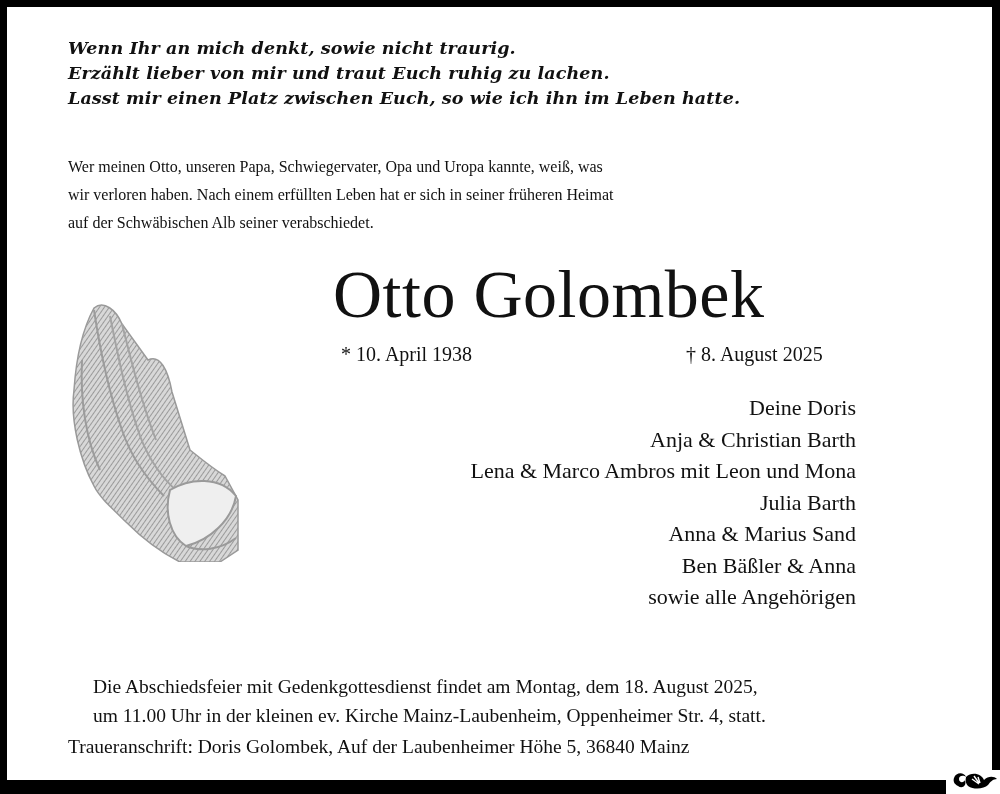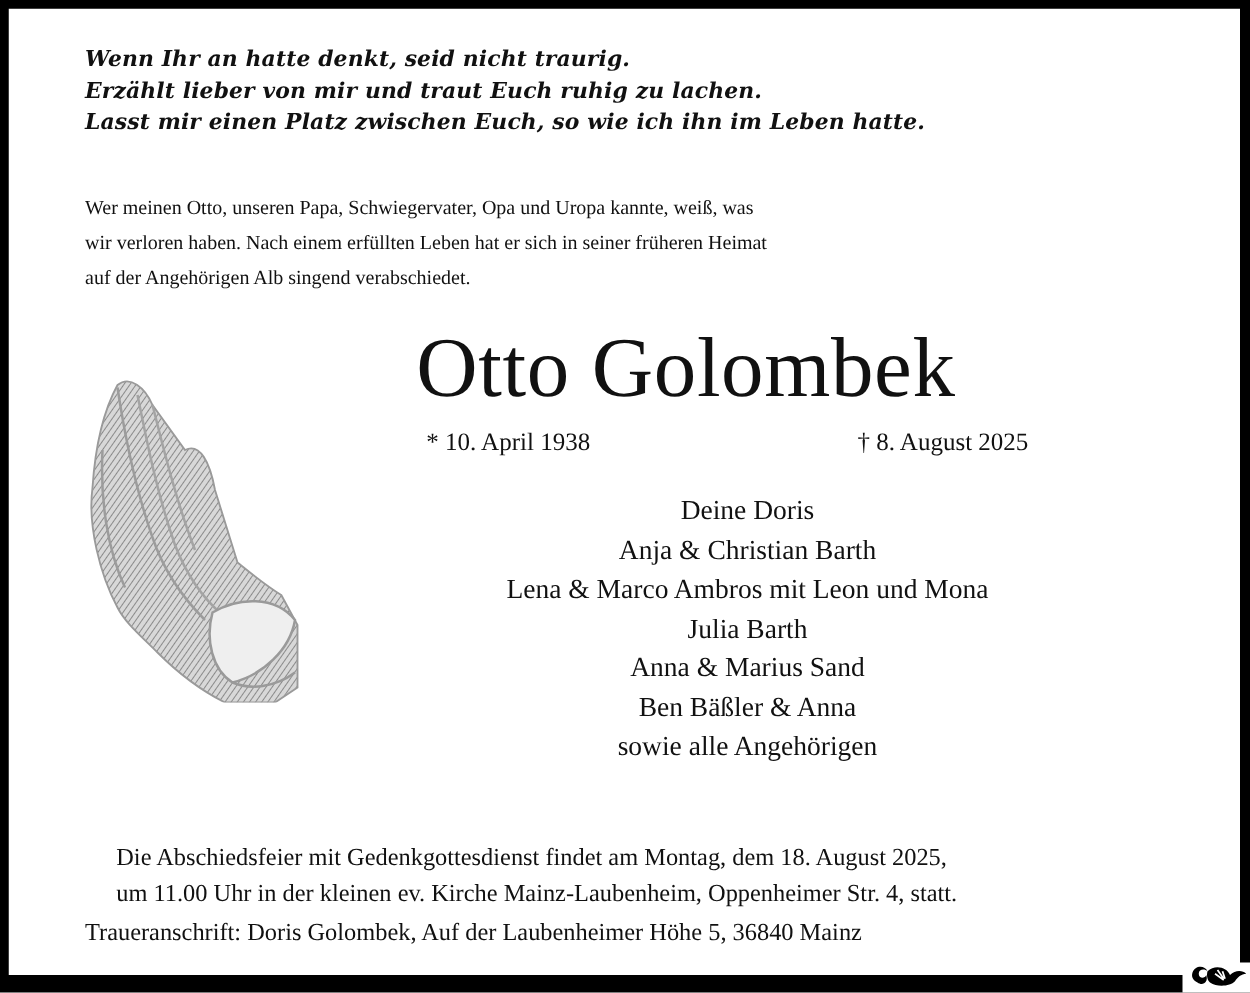--- a/index.html
+++ b/index.html
@@ -35,21 +35,21 @@
     font-size: 20px; line-height: 28px; white-space: nowrap;
   }
   .died {
     position: absolute; left: 686px; top: 340px; font-family: "Liberation Serif", serif;
     font-size: 20px; line-height: 28px; white-space: nowrap;
   }
   .mourners {
     position: absolute; left: 340px; top: 392px; width: 516px; text-align: center;
     font-family: "Liberation Serif", serif; font-size: 22px; line-height: 31.5px;
   }
-  .mourners div { white-space: nowrap; }
+  .mourners div { white-space: nowrap; text-align: right; }
   .hands { position: absolute; left: 60px; top: 300px; width: 180px; height: 262px; }
   .service {
     position: absolute; left: 68px; top: 672px; font-family: "Liberation Serif", serif;
     font-size: 19.5px; line-height: 29px; margin-left: 25px;
   }
   .service div { white-space: nowrap; }
   .address {
     position: absolute; left: 68px; top: 733px; font-family: "Liberation Serif", serif;
     font-size: 19.5px; line-height: 28px; white-space: nowrap;
   }
@@ -60,29 +60,29 @@
 <div class="paper"></div>
 <div class="corner-gap"></div>
 
 <svg class="ornament" viewBox="0 0 46 22">
   <path d="M2 8 C4 2,12 2,14 7 C12 5,7 5,7 9 C7 13,12 13,13 10 C15 16,10 19,6 16 C2 14,1 11,2 8 Z" fill="#000"></path>
   <path d="M14 7 C20 1,30 4,32 10 C36 6,42 6,45 9 C41 9,38 12,36 15 C32 19,22 20,16 16 C14 14,13 11,14 7 Z" fill="#000"></path>
   <path d="M20 9 L27 14 M22 6 L27 13 M26 7 L28 13" stroke="#fff" stroke-width="1.4" fill="none"></path>
 </svg>
 
 <div class="motto">
-  <div>Wenn Ihr an hatte denkt, seid nicht traurig.</div>
+  <div>Wenn Ihr an mich denkt, sowie nicht traurig.</div>
   <div>Erzählt lieber von mir und traut Euch ruhig zu lachen.</div>
   <div>Lasst mir einen Platz zwischen Euch, so wie ich ihn im Leben hatte.</div>
 </div>
 
 <div class="intro">
   <div>Wer meinen Otto, unseren Papa, Schwiegervater, Opa und Uropa kannte, weiß, was</div>
   <div>wir verloren haben. Nach einem erfüllten Leben hat er sich in seiner früheren Heimat</div>
-  <div>auf der Angehörigen Alb singend verabschiedet.</div>
+  <div>auf der Schwäbischen Alb seiner verabschiedet.</div>
 </div>
 
 <div class="name">Otto Golombek</div>
 <div class="born">* 10. April 1938</div>
 <div class="died">† 8. August 2025</div>
 
 <svg class="hands" viewBox="0 0 180 262">
   <defs>
     <pattern id="hatch" width="4" height="4" patternUnits="userSpaceOnUse" patternTransform="rotate(35)">
       <rect width="4" height="4" fill="#d8d8d8"></rect>

